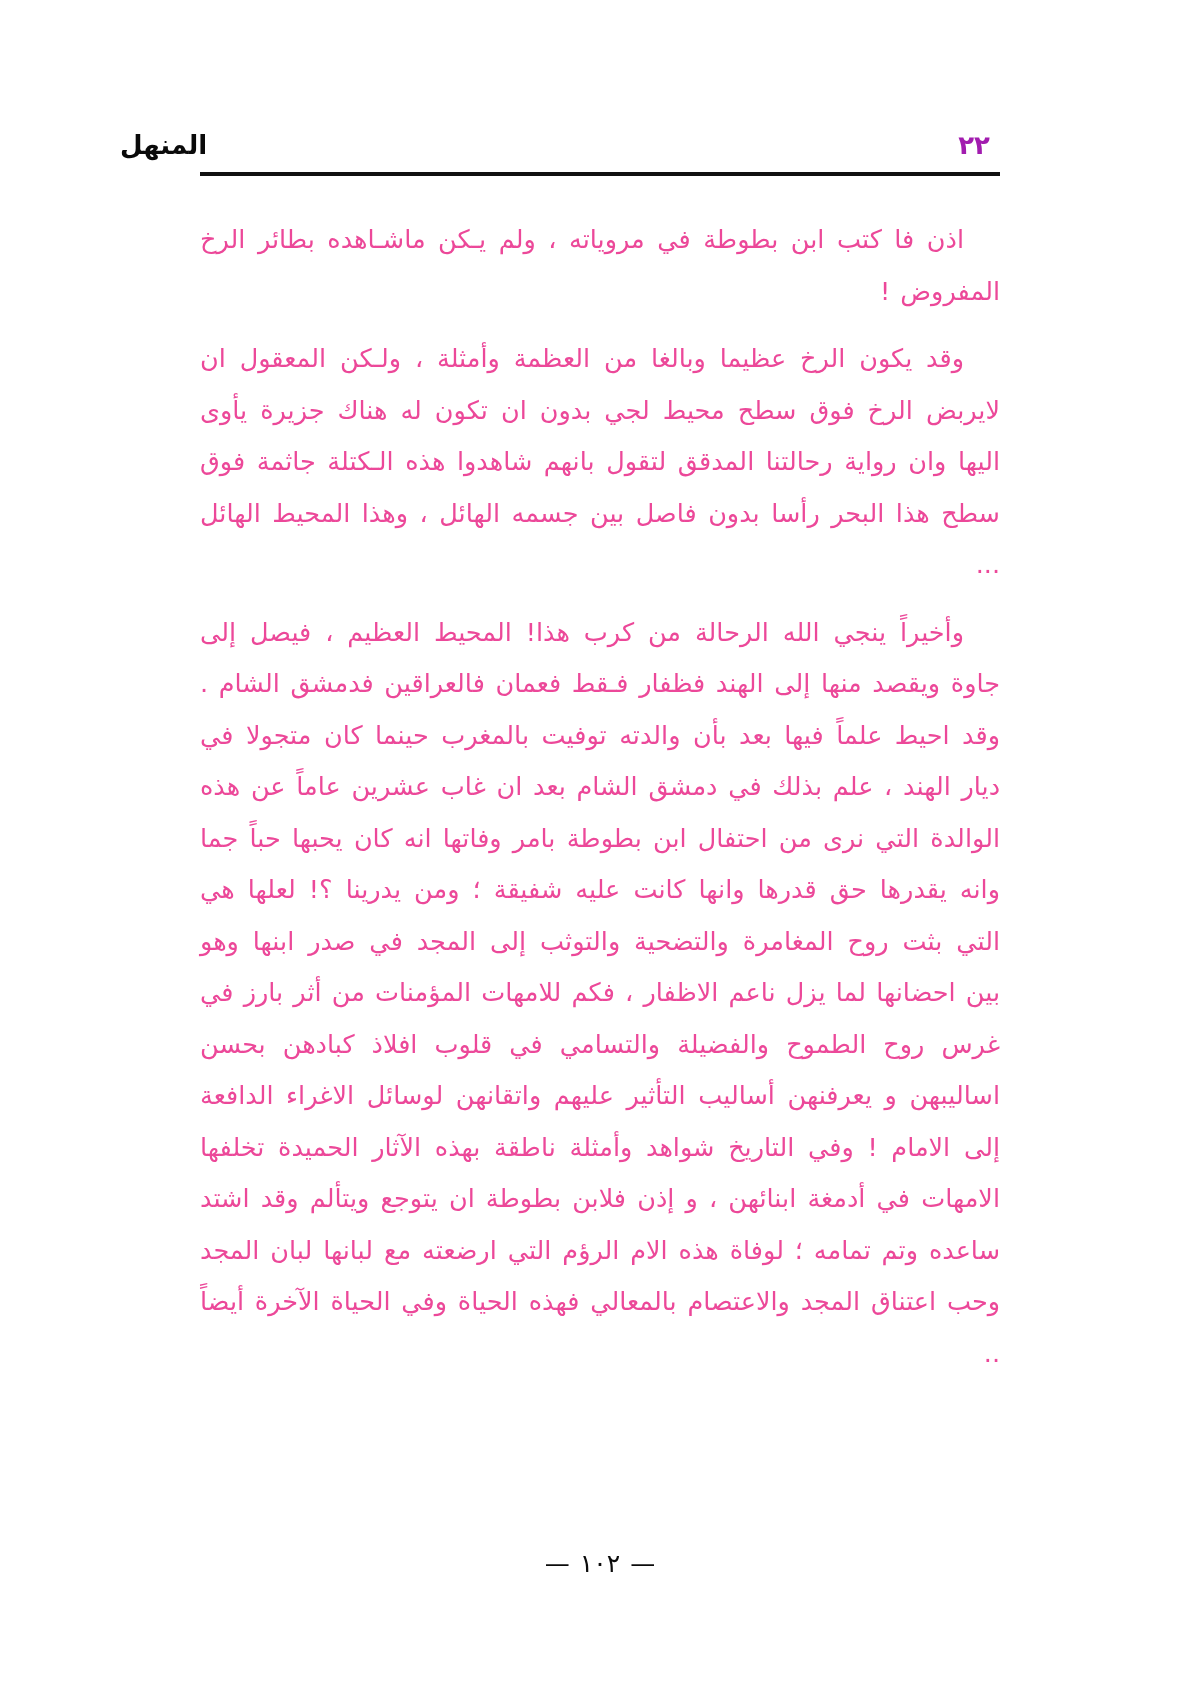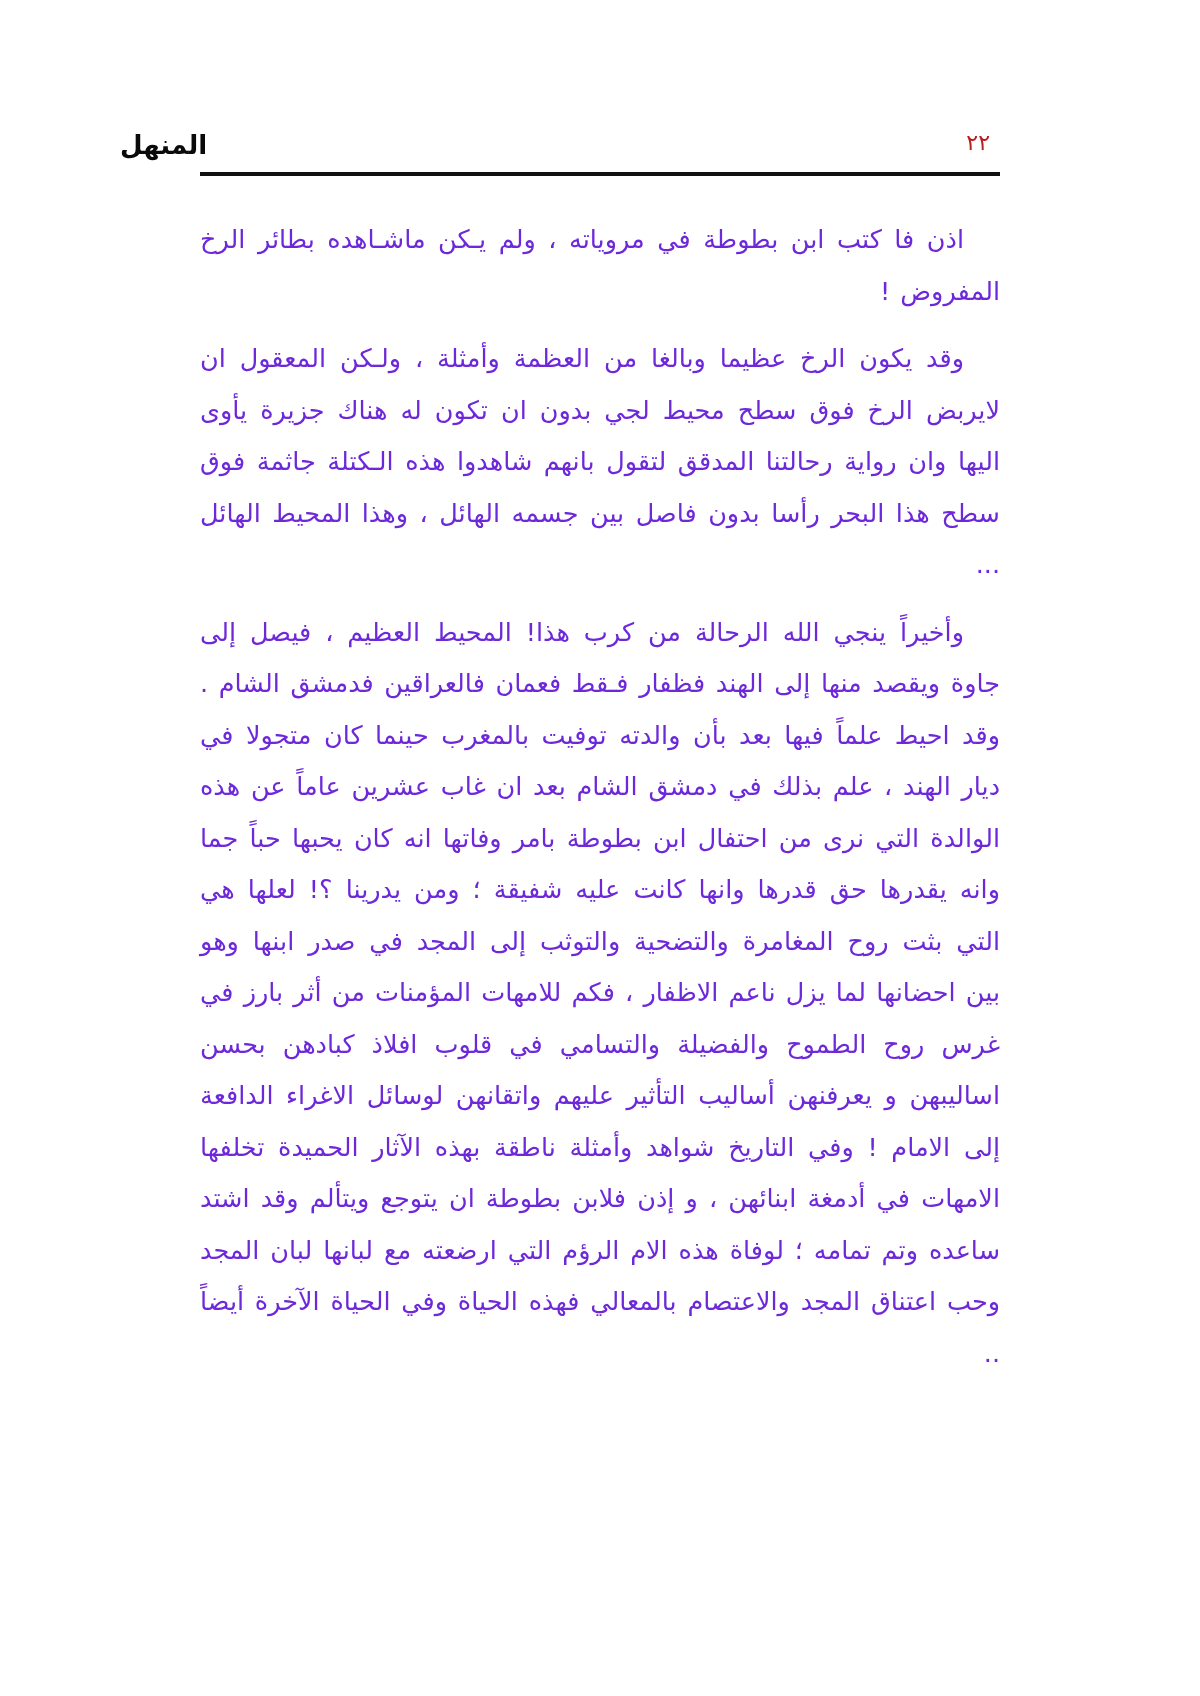--- a/index.html
+++ b/index.html
@@ -18,47 +18,47 @@
   }
   .sheet {
     position: absolute;
     left: 200px;
     right: 200px;
     top: 130px;
   }
   .header-row {
     display: flex;
     flex-direction: row-reverse;
-    align-items: flex-start;
+    align-items: center;
     justify-content: space-between;
     padding: 0 10px 0 10px;
   }
   .header-title {
     font-size: 26px;
     color: #0a0a0a;
     letter-spacing: 0.5px;
     font-weight: 600;
     transform: translateX(-90px);
   }
   .header-page-number {
-    font-size: 22px;
-    color: #b91c1c;
-    font-weight: 400;
+    font-size: 26px;
+    color: #a21caf;
+    font-weight: 700;
   }
   .rule {
     margin-top: 12px;
     height: 4px;
     background: #111111;
     width: 100%;
   }
   .body-text {
     margin-top: 38px;
     font-size: 25.5px;
     line-height: 2.02;
-    color: #6d28d9;
+    color: #ec4899;
     text-align: justify;
     text-justify: inter-word;
     letter-spacing: 0px;
     word-spacing: 2px;
   }
   .para {
     margin: 0 0 16px 0;
     text-indent: 36px;
   }
   .para.no-indent {
@@ -92,13 +92,16 @@
     <div class="rule"></div>
 
     <div class="body-text">
       <p class="para">اذن فا كتب ابن بطوطة في مروياته ، ولم يـكن ماشـاهده بطائر الرخ المفروض !</p>
       <p class="para">وقد يكون الرخ عظيما وبالغا من العظمة وأمثلة ، ولـكن المعقول ان لايربض الرخ فوق سطح محيط لجي بدون ان تكون له هناك جزيرة يأوى اليها وان رواية رحالتنا المدقق لتقول بانهم شاهدوا هذه الـكتلة جاثمة فوق سطح هذا البحر رأسا بدون فاصل بين جسمه الهائل ، وهذا المحيط الهائل ...</p>
       <p class="para">وأخيراً ينجي الله الرحالة من كرب هذا! المحيط العظيم ، فيصل إلى جاوة ويقصد منها إلى الهند فظفار فـقط فعمان فالعراقين فدمشق الشام . وقد احيط علماً فيها بعد بأن والدته توفيت بالمغرب حينما كان متجولا في ديار الهند ، علم بذلك في دمشق الشام بعد ان غاب عشرين عاماً عن هذه الوالدة التي نرى من احتفال ابن بطوطة بامر وفاتها انه كان يحبها حباً جما وانه يقدرها حق قدرها وانها كانت عليه شفيقة ؛ ومن يدرينا ؟! لعلها هي التي بثت روح المغامرة والتضحية والتوثب إلى المجد في صدر ابنها وهو بين احضانها لما يزل ناعم الاظفار ، فكم للامهات المؤمنات من أثر بارز في غرس روح الطموح والفضيلة والتسامي في قلوب افلاذ كبادهن بحسن اساليبهن و يعرفنهن أساليب التأثير عليهم واتقانهن لوسائل الاغراء الدافعة إلى الامام ! وفي التاريخ شواهد وأمثلة ناطقة بهذه الآثار الحميدة تخلفها الامهات في أدمغة ابنائهن ، و إذن فلابن بطوطة ان يتوجع ويتألم وقد اشتد ساعده وتم تمامه ؛ لوفاة هذه الام الرؤم التي ارضعته مع لبانها لبان المجد وحب اعتناق المجد والاعتصام بالمعالي فهذه الحياة وفي الحياة الآخرة أيضاً ..</p>
     </div>
 
   </div>
 
+  <div class="folio">
+    <span class="dash">—</span><span>١٠٢</span><span class="dash">—</span>
+  </div>
 </div>
 
 </body></html>

